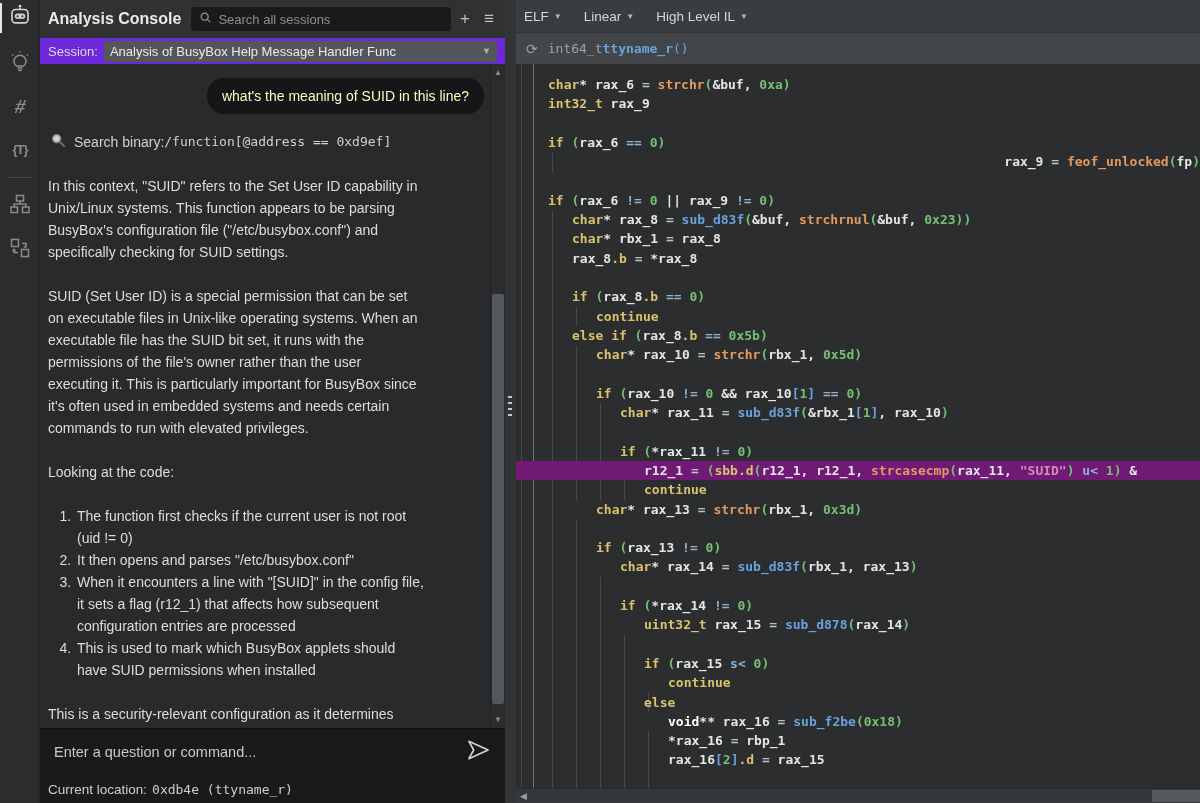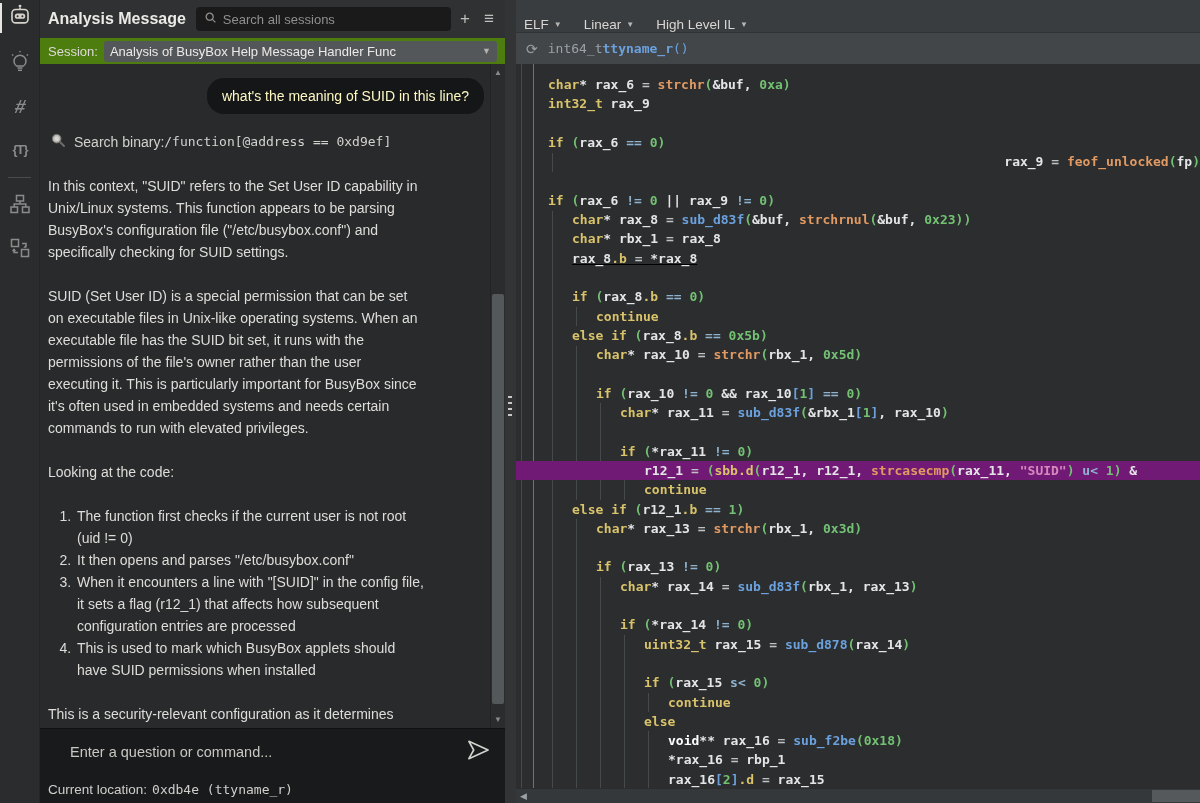--- a/index.html
+++ b/index.html
@@ -18,21 +18,21 @@
   .types-glyph { font-size:13px; font-weight:bold; letter-spacing:-1px; }
 
   
   .left { width:465px; flex:none; display:flex; flex-direction:column; background:#292a2b; }
   .lp-header { height:38px; background:#2f3133; display:flex; align-items:center; padding:0 6px 0 8px; flex:none; }
   .lp-title { font-size:16px; font-weight:bold; color:#eceae6; margin-right:10px; white-space:nowrap; }
   .searchbox { flex:1; height:24px; background:#1a1a1a; border-radius:4px; display:flex; align-items:center; padding:0 8px; color:#8f8f8f; min-width:0; }
   .searchbox svg { flex:none; margin-right:6px; }
   .searchbox span { font-size:13px; white-space:nowrap; overflow:hidden; }
   .tool-btn { width:20px; text-align:center; color:#c0bfbc; font-size:17px; margin-left:4px; cursor:default; }
-  .lp-session { height:26px; background:#4d7c0f; display:flex; align-items:center; padding:0 8px; flex:none; }
+  .lp-session { height:26px; background:#6d28d9; display:flex; align-items:center; padding:0 8px; flex:none; }
   .lp-session-label { font-size:13px; color:#dddbd8; margin-right:6px; white-space:nowrap; }
   .session-select { flex:1; height:21px; background:#54575a; border-radius:3px; display:flex; align-items:center; padding:0 6px; min-width:0; }
   .session-select .val { font-size:13px; color:#eceae8; white-space:nowrap; overflow:hidden; flex:1; }
   .session-select .arr { font-size:9px; color:#b3b1ae; margin-left:4px; flex:none; }
 
   .messages-wrap { flex:1; position:relative; overflow:hidden; background:#292a2b; }
   .messages { position:absolute; inset:0 15px 0 0; overflow:hidden; padding:14px 6px 0 8px; }
   .bubble-row { display:flex; justify-content:flex-end; margin:0 0 18px 0; }
   .bubble { max-width:340px; background:#151617; color:#fef9c3; font-size:14px; line-height:18px; padding:9px 15px; border-radius:17px; }
   .toolcall { display:flex; align-items:center; color:#d3d1ce; font-size:14px; margin:0 0 24px 2px; }
@@ -41,31 +41,31 @@
   .msg-body { width:376px; color:#dfddda; font-size:14px; line-height:22px; }
   .msg-body p { margin:0 0 22px 0; }
   .msg-body ol { margin:0 0 22px 0; padding-left:27px; }
   .msg-body li { padding-left:2px; }
 
   .chat-scroll { position:absolute; top:0; right:0; bottom:0; width:15px; background:#2b2c2d; border-left:1px solid #222324; }
   .chat-scroll .arrow { position:absolute; left:0; width:14px; text-align:center; color:#8a8a8a; font-size:8px; }
   .chat-scroll .thumb { position:absolute; left:1px; width:12px; top:230px; height:410px; background:#53585a; border-radius:2px; }
 
   .lp-input { height:47px; background:#191a1b; border-top:1px solid #111; display:flex; align-items:center; padding:0 14px; flex:none; }
-  .lp-input .ph { flex:1; font-size:14.5px; color:#c9c7c3;margin-left:16px; }
+  .lp-input .ph { flex:1; font-size:14.5px; color:#c9c7c3; }
   .lp-status { height:28px; background:#191a1b; display:flex; align-items:center; padding:0 8px; flex:none; font-size:13.5px; color:#d0cecb; }
   .lp-status .mono { font-family:"DejaVu Sans Mono", monospace; font-size:13px; margin-left:5px; }
 
   
   .right { flex:1; display:flex; min-width:0; }
   .divider { width:11px; background:#323436; flex:none; position:relative; }
   .divider .dots { position:absolute; left:3px; top:396px; width:4px; height:22px;
       background:repeating-linear-gradient(#c8c8c8 0 2px, transparent 2px 6px); }
   .code-col { flex:1; display:flex; flex-direction:column; min-width:0; background:#2b2d2f; }
-  .rp-toolbar { height:33px; background:#3a3d3f; border-bottom:1px solid #303335; display:flex; align-items:flex-end; padding:0 8px; gap:22px; flex:none; }
+  .rp-toolbar { height:33px; background:#3a3d3f; border-bottom:1px solid #303335; display:flex; align-items:center; padding:0 8px; gap:22px; flex:none; }
   .rp-tb-item { font-size:13.5px; color:#d8d6d3; display:flex; align-items:center; gap:5px; }
   .rp-tb-item .arr { font-size:8px; color:#b8b6b3; }
   .rp-sig { height:31px; background:#434649; display:flex; align-items:center; padding:0 8px; flex:none;
             font-family:"DejaVu Sans Mono", monospace; font-size:13px; }
   .rp-sig .nav-icon { color:#9aa0a3; margin:0 10px 0 2px; font-size:14px; }
   .sig-type { color:#9aa2a8; }
   .sig-name { color:#6ba1dd; font-weight:bold; }
   .sig-paren { color:#6ba1dd; }
 
   .code-area { flex:1; position:relative; overflow:hidden; }
@@ -140,21 +140,21 @@
           <path d="M14 7.5 h4 v3 M18.5 9 l-1.6 2 l1.6 0"></path>
           <path d="M10 16.5 h-4 v-3"></path>
           <path d="M4.6 15.2 l1.4 -1.8 l1.4 1.8" fill="none"></path>
         </svg>
       </span>
     </div>
   </div>
 
   <div class="left">
     <div class="lp-header">
-      <span class="lp-title">Analysis Message</span>
+      <span class="lp-title">Analysis Console</span>
       <div class="searchbox">
         <span>
           <svg width="13" height="13" viewBox="0 0 24 24" fill="none" stroke="#8f8f8f" stroke-width="2.4">
             <circle cx="10.5" cy="10.5" r="6.5"></circle>
               <line x1="15.5" y1="15.5" x2="21" y2="21"></line>
           </svg>
         </span>
         <span>Search all sessions</span>
       </div>
       <div class="tool-btn">+</div>
@@ -266,34 +266,33 @@
         <div class="code-lines">
             <div class="code-line" style="padding-left: 32px;"><span class="tk-k">char</span><span class="tk-v">* rax_6 </span><span class="tk-d">= </span><span class="tk-i">strchr</span><span class="tk-n">(</span><span class="tk-v">&amp;buf, </span><span class="tk-n">0xa</span><span class="tk-n">)</span></div>
             <div class="code-line" style="padding-left: 32px;"><span class="tk-k">int32_t</span><span class="tk-v"> rax_9</span></div>
             <div class="code-line" style="padding-left: 32px;"></div>
             <div class="code-line" style="padding-left: 32px;"><span class="tk-k">if</span><span class="tk-n"> (</span><span class="tk-v">rax_6 </span><span class="tk-o">==</span><span class="tk-v"> </span><span class="tk-n">0</span><span class="tk-n">)</span></div>
             <div class="code-line" style="padding-left: 56px; text-align: right;"><span class="tk-v">rax_9 </span><span class="tk-d">= </span><span class="tk-i">feof_unlocked</span><span class="tk-n">(</span><span class="tk-v">fp</span><span class="tk-n">)</span></div>
             <div class="code-line" style="padding-left: 32px;"></div>
             <div class="code-line" style="padding-left: 32px;"><span class="tk-k">if</span><span class="tk-n"> (</span><span class="tk-v">rax_6 </span><span class="tk-o">!=</span><span class="tk-v"> </span><span class="tk-n">0</span><span class="tk-v"> || rax_9 </span><span class="tk-o">!=</span><span class="tk-v"> </span><span class="tk-n">0</span><span class="tk-n">)</span></div>
             <div class="code-line" style="padding-left: 56px;"><span class="tk-k">char</span><span class="tk-v">* rax_8 </span><span class="tk-d">= </span><span class="tk-f">sub_d83f</span><span class="tk-n">(</span><span class="tk-v">&amp;buf, </span><span class="tk-i">strchrnul</span><span class="tk-n">(</span><span class="tk-v">&amp;buf, </span><span class="tk-n">0x23</span><span class="tk-n">))</span></div>
             <div class="code-line" style="padding-left: 56px;"><span class="tk-k">char</span><span class="tk-v">* rbx_1 </span><span class="tk-d">= </span><span class="tk-v">rax_8</span></div>
-            <div class="code-line" style="padding-left: 56px; text-decoration: underline;"><span class="tk-v">rax_8</span><span class="tk-k">.b</span><span class="tk-v"> </span><span class="tk-d">= </span><span class="tk-v">*rax_8</span></div>
+            <div class="code-line" style="padding-left: 56px;"><span class="tk-v">rax_8</span><span class="tk-k">.b</span><span class="tk-v"> </span><span class="tk-d">= </span><span class="tk-v">*rax_8</span></div>
             <div class="code-line" style="padding-left: 32px;"></div>
             <div class="code-line" style="padding-left: 56px;"><span class="tk-k">if</span><span class="tk-n"> (</span><span class="tk-v">rax_8</span><span class="tk-k">.b</span><span class="tk-v"> </span><span class="tk-o">==</span><span class="tk-v"> </span><span class="tk-n">0</span><span class="tk-n">)</span></div>
             <div class="code-line" style="padding-left: 80px;"><span class="tk-k">continue</span></div>
             <div class="code-line" style="padding-left: 56px;"><span class="tk-k">else if</span><span class="tk-n"> (</span><span class="tk-v">rax_8</span><span class="tk-k">.b</span><span class="tk-v"> </span><span class="tk-o">==</span><span class="tk-v"> </span><span class="tk-n">0x5b</span><span class="tk-n">)</span></div>
             <div class="code-line" style="padding-left: 80px;"><span class="tk-k">char</span><span class="tk-v">* rax_10 </span><span class="tk-d">= </span><span class="tk-i">strchr</span><span class="tk-n">(</span><span class="tk-v">rbx_1, </span><span class="tk-n">0x5d</span><span class="tk-n">)</span></div>
             <div class="code-line" style="padding-left: 32px;"></div>
             <div class="code-line" style="padding-left: 80px;"><span class="tk-k">if</span><span class="tk-n"> (</span><span class="tk-v">rax_10 </span><span class="tk-o">!=</span><span class="tk-v"> </span><span class="tk-n">0</span><span class="tk-v"> &amp;&amp; rax_10</span><span class="tk-b">[</span><span class="tk-n">1</span><span class="tk-b">]</span><span class="tk-v"> </span><span class="tk-o">==</span><span class="tk-v"> </span><span class="tk-n">0</span><span class="tk-n">)</span></div>
             <div class="code-line" style="padding-left: 104px;"><span class="tk-k">char</span><span class="tk-v">* rax_11 </span><span class="tk-d">= </span><span class="tk-f">sub_d83f</span><span class="tk-n">(</span><span class="tk-v">&amp;rbx_1</span><span class="tk-b">[</span><span class="tk-n">1</span><span class="tk-b">]</span><span class="tk-v">, rax_10</span><span class="tk-n">)</span></div>
             <div class="code-line" style="padding-left: 32px;"></div>
             <div class="code-line" style="padding-left: 104px;"><span class="tk-k">if</span><span class="tk-n"> (</span><span class="tk-v">*rax_11 </span><span class="tk-o">!=</span><span class="tk-v"> </span><span class="tk-n">0</span><span class="tk-n">)</span></div>
             <div class="code-line hl" style="padding-left: 128px;"><span class="tk-v">r12_1 </span><span class="tk-d">= </span><span class="tk-n">(</span><span class="tk-k">sbb.d</span><span class="tk-n">(</span><span class="tk-v">r12_1, r12_1, </span><span class="tk-i">strcasecmp</span><span class="tk-n">(</span><span class="tk-v">rax_11, </span><span class="tk-s">"SUID"</span><span class="tk-n">)</span><span class="tk-v"> </span><span class="tk-o">u&lt;</span><span class="tk-v"> </span><span class="tk-n">1</span><span class="tk-n">)</span><span class="tk-v"> &amp;</span></div>
             <div class="code-line" style="padding-left: 128px;"><span class="tk-k">continue</span></div>
-            <div class="code-line" style="padding-left: 56px;"><span class="tk-k">else if</span><span class="tk-n"> (</span><span class="tk-v">r12_1</span><span class="tk-k">.b</span><span class="tk-v"> </span><span class="tk-o">==</span><span class="tk-v"> </span><span class="tk-n">1</span><span class="tk-n">)</span></div>
             <div class="code-line" style="padding-left: 80px;"><span class="tk-k">char</span><span class="tk-v">* rax_13 </span><span class="tk-d">= </span><span class="tk-i">strchr</span><span class="tk-n">(</span><span class="tk-v">rbx_1, </span><span class="tk-n">0x3d</span><span class="tk-n">)</span></div>
             <div class="code-line" style="padding-left: 32px;"></div>
             <div class="code-line" style="padding-left: 80px;"><span class="tk-k">if</span><span class="tk-n"> (</span><span class="tk-v">rax_13 </span><span class="tk-o">!=</span><span class="tk-v"> </span><span class="tk-n">0</span><span class="tk-n">)</span></div>
             <div class="code-line" style="padding-left: 104px;"><span class="tk-k">char</span><span class="tk-v">* rax_14 </span><span class="tk-d">= </span><span class="tk-f">sub_d83f</span><span class="tk-n">(</span><span class="tk-v">rbx_1, rax_13</span><span class="tk-n">)</span></div>
             <div class="code-line" style="padding-left: 32px;"></div>
             <div class="code-line" style="padding-left: 104px;"><span class="tk-k">if</span><span class="tk-n"> (</span><span class="tk-v">*rax_14 </span><span class="tk-o">!=</span><span class="tk-v"> </span><span class="tk-n">0</span><span class="tk-n">)</span></div>
             <div class="code-line" style="padding-left: 128px;"><span class="tk-k">uint32_t</span><span class="tk-v"> rax_15 </span><span class="tk-d">= </span><span class="tk-f">sub_d878</span><span class="tk-n">(</span><span class="tk-v">rax_14</span><span class="tk-n">)</span></div>
             <div class="code-line" style="padding-left: 32px;"></div>
             <div class="code-line" style="padding-left: 128px;"><span class="tk-k">if</span><span class="tk-n"> (</span><span class="tk-v">rax_15 </span><span class="tk-o">s&lt;</span><span class="tk-v"> </span><span class="tk-n">0</span><span class="tk-n">)</span></div>
             <div class="code-line" style="padding-left: 152px;"><span class="tk-k">continue</span></div>

